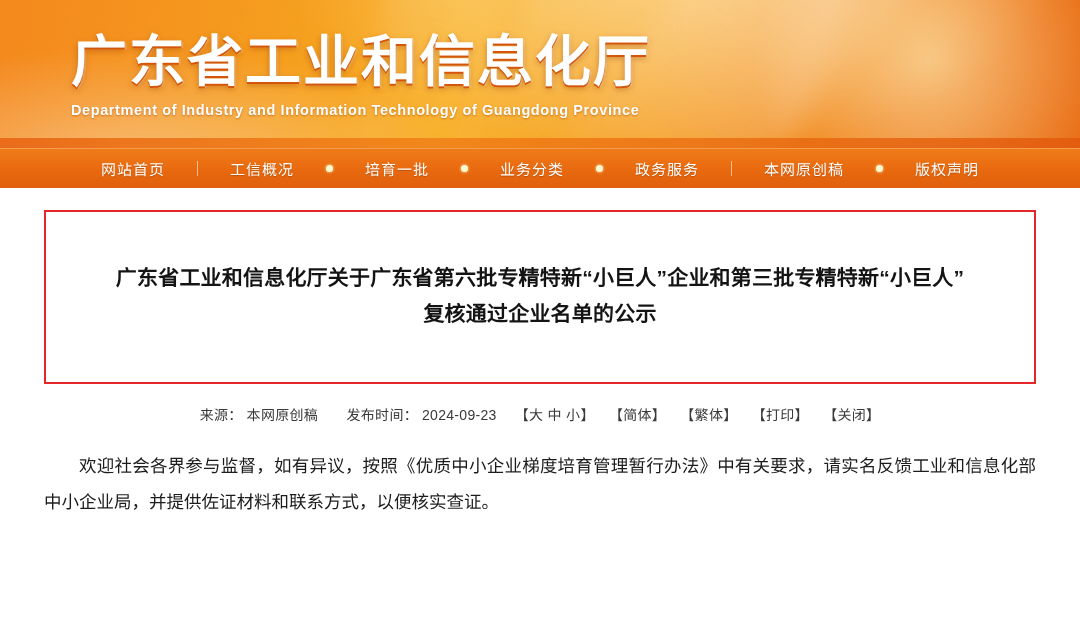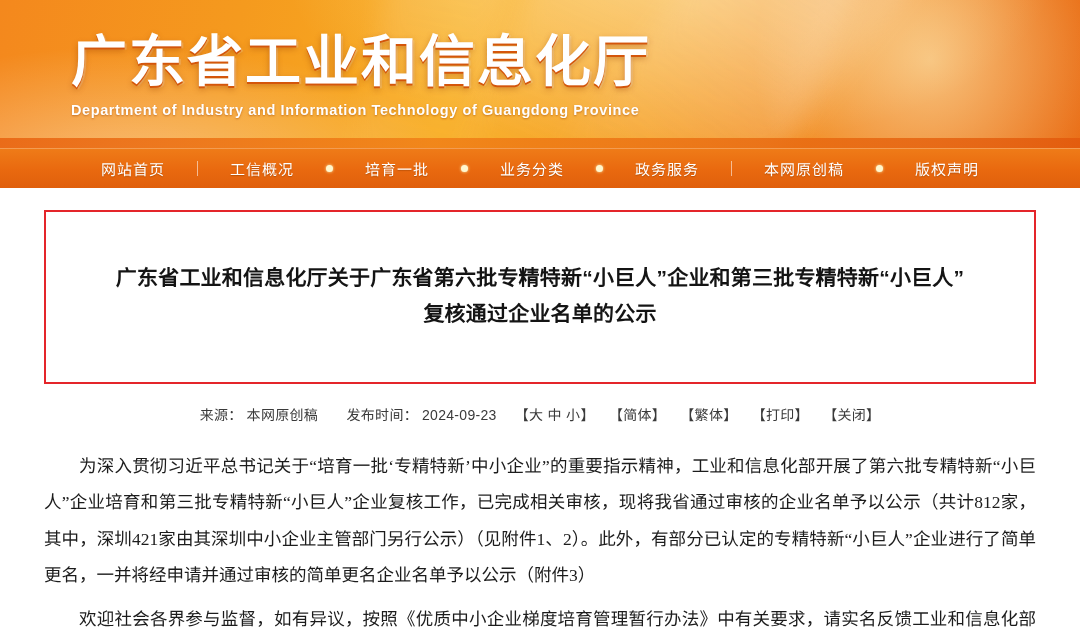--- a/index.html
+++ b/index.html
@@ -220,17 +220,16 @@
     <span class="gap"></span>
     <span class="seg">发布时间：</span><span class="seg">2024-09-23</span>
     <span class="tool">【大 中 小】</span>
     <span class="tool">【简体】</span>
     <span class="tool">【繁体】</span>
     <span class="tool">【打印】</span>
     <span class="tool">【关闭】</span>
   </div>
 
   <div class="article">
-    <p>为深入贯彻习近平总书记关于“培育一批‘专精特新’中小企业”的重要指示精神，工业和信息化部开展了第六批专精特新“小巨人”企业培育和第三批专精特新“小巨人”企业复核工作，已完成相关审核，现将我省通过审核的企业名单予以公示（共计812家，其中，深圳421家由其深圳中小企业主管部门另行公示）（见附件1、2）。此外，有部分已认定的专精特新“小巨人”企业进行了简单更名，一并将经申请并通过审核的简单更名企业名单予以公示（附件3）</p>
     <p>欢迎社会各界参与监督，如有异议，按照《优质中小企业梯度培育管理暂行办法》中有关要求，请实名反馈工业和信息化部中小企业局，并提供佐证材料和联系方式，以便核实查证。</p>
   </div>
 
 </main>
 
 </body></html>

